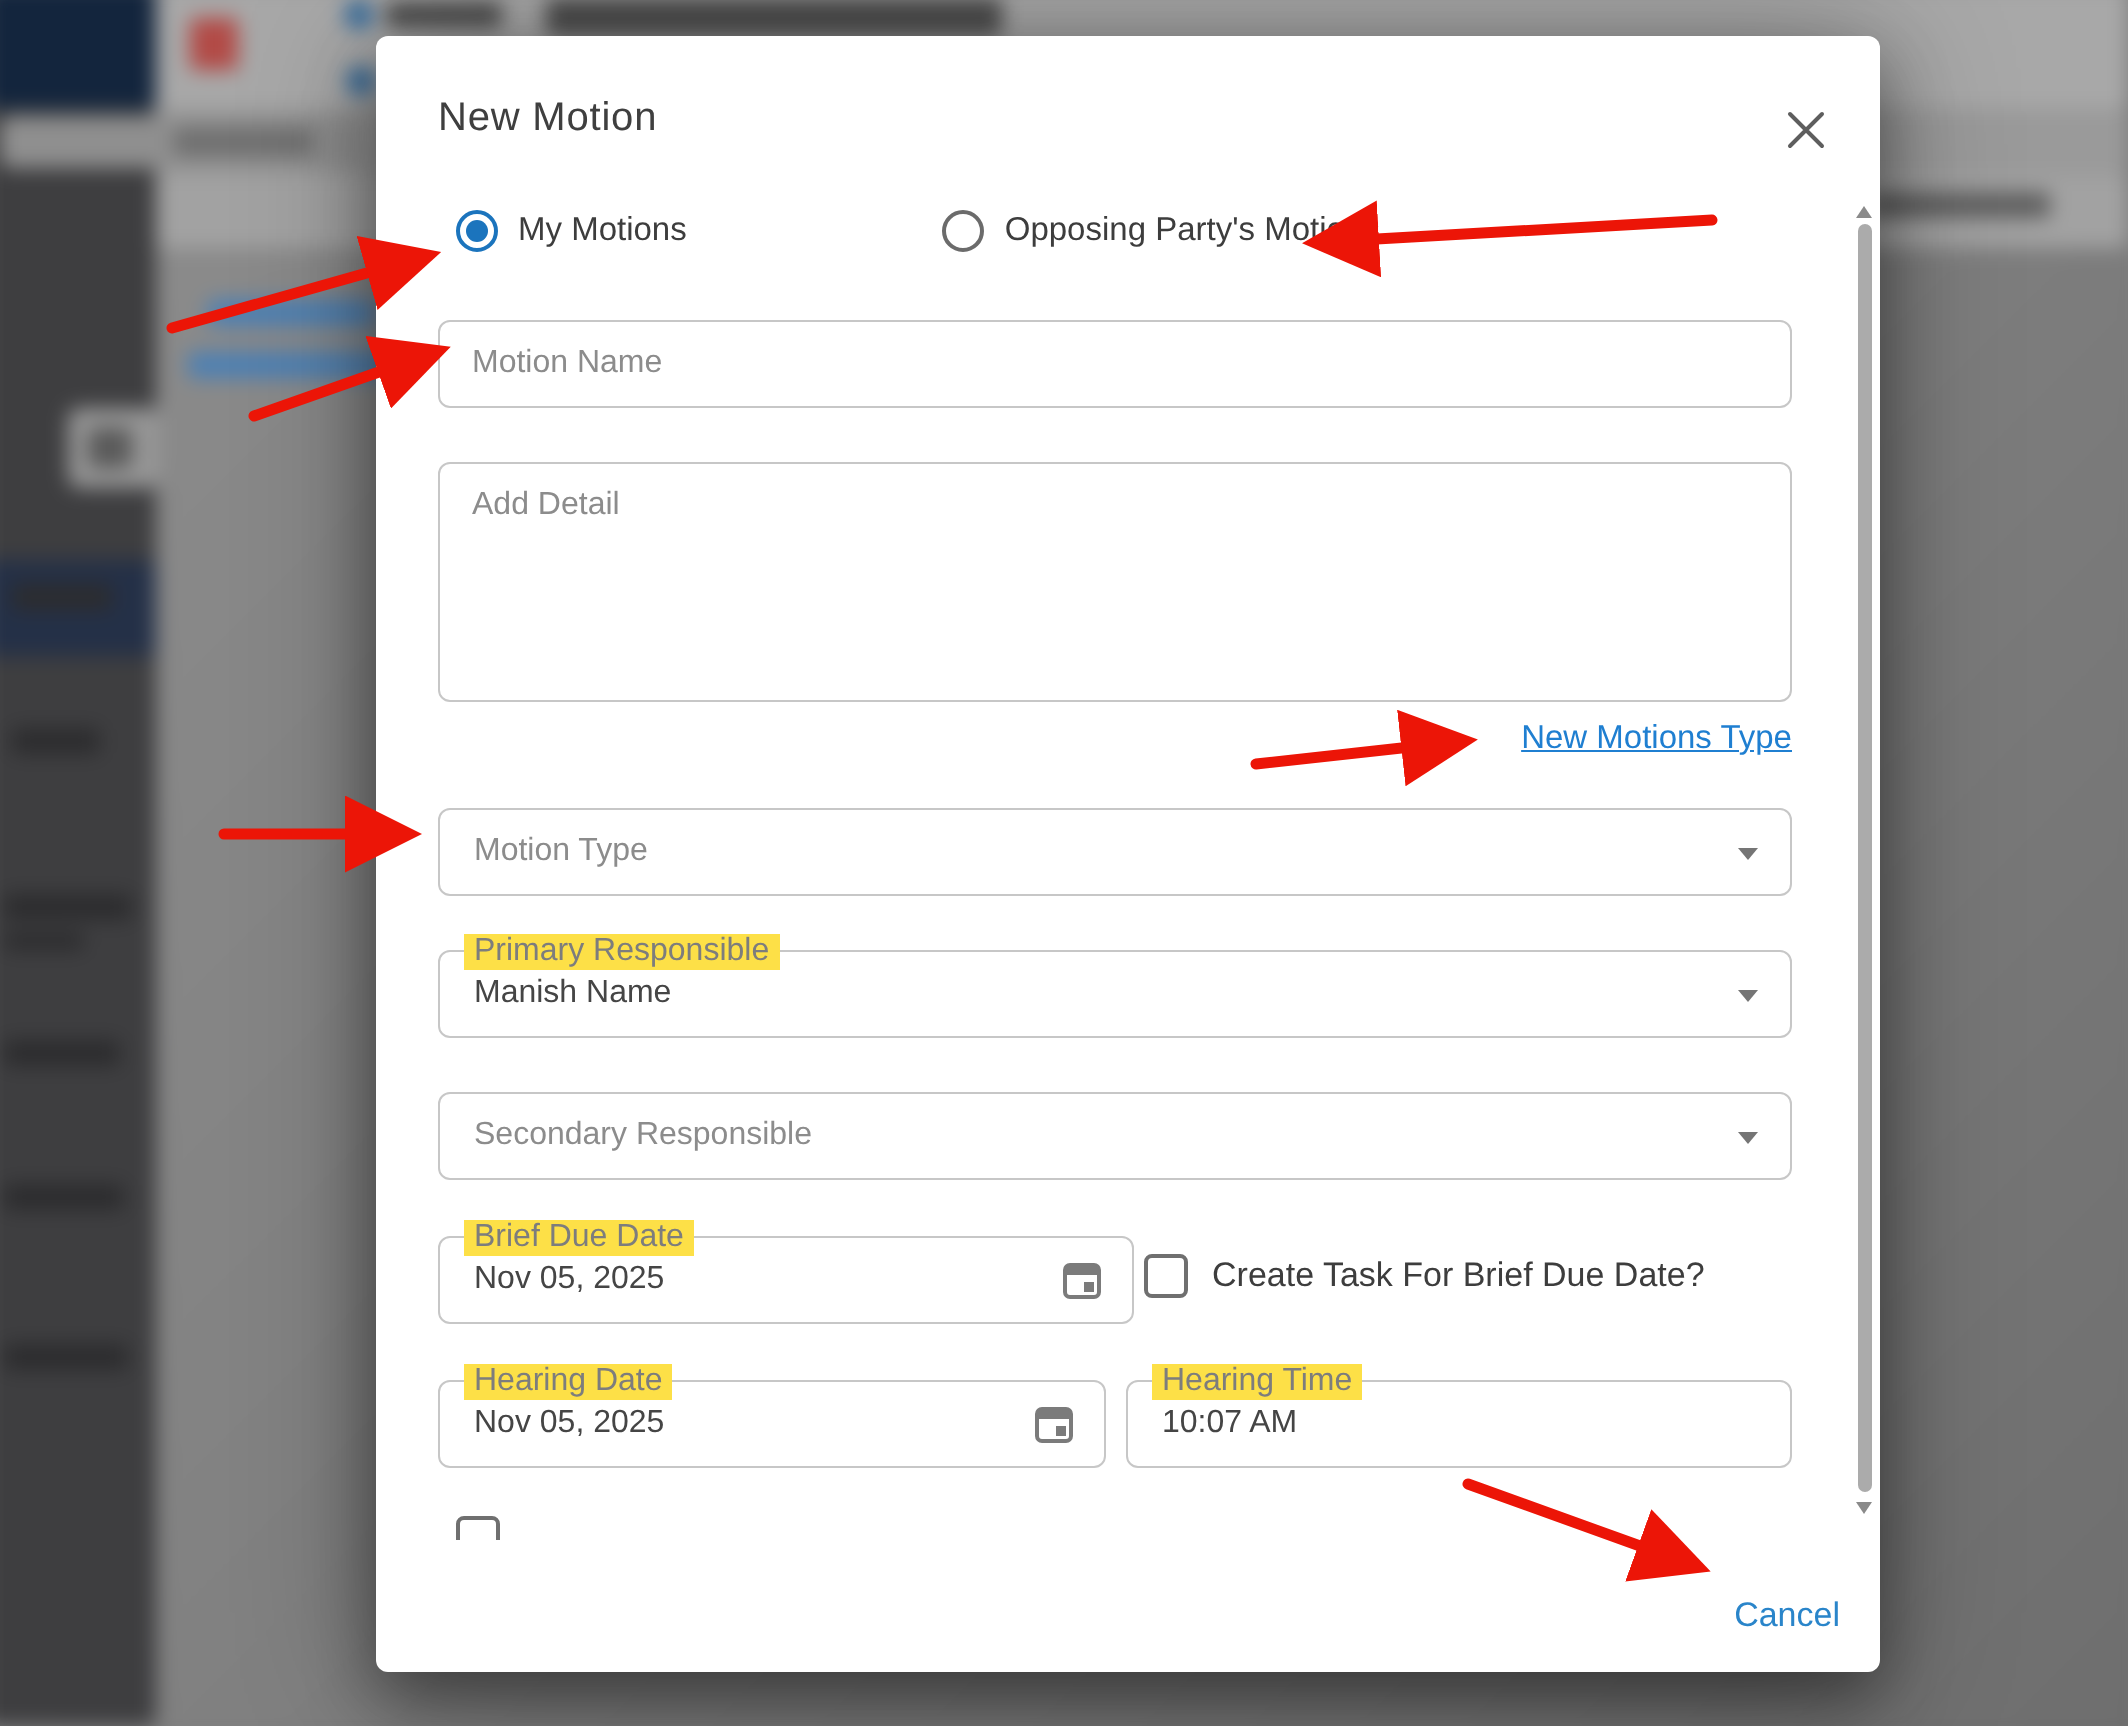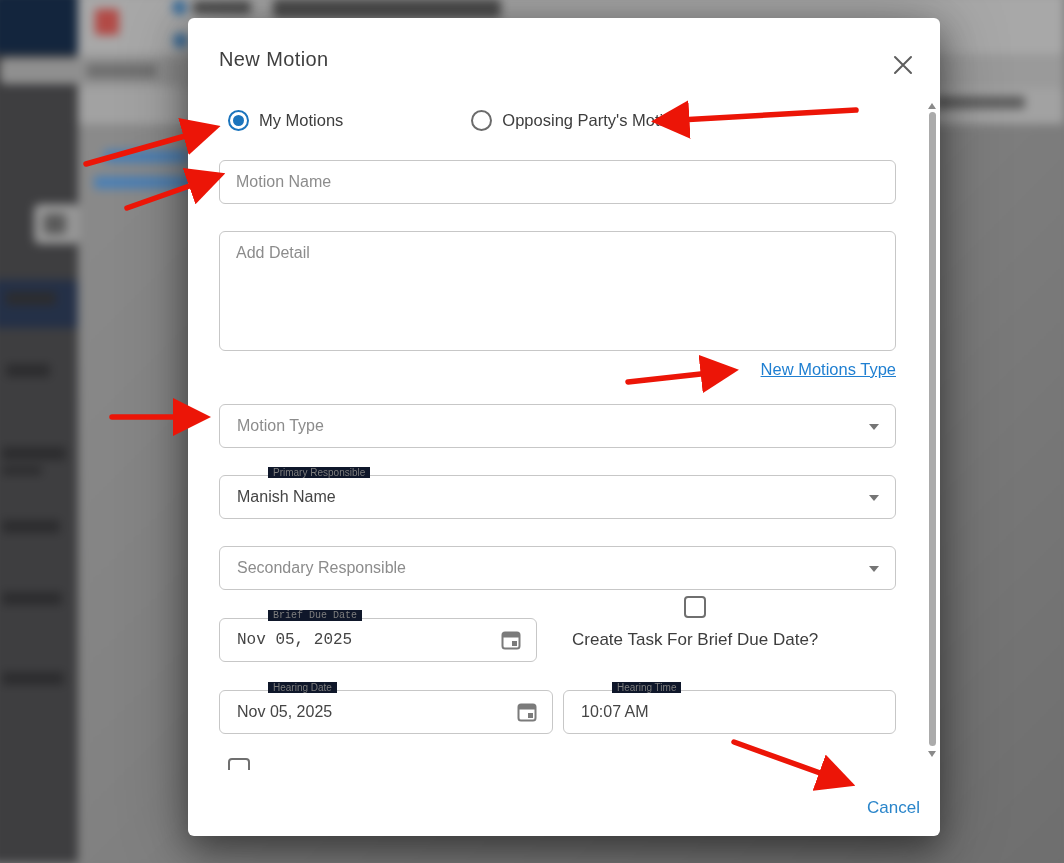--- a/index.html
+++ b/index.html
@@ -21,35 +21,35 @@
 
   
   .modal { position:absolute; left:188px; top:18px; width:752px; height:818px; background:#ffffff;
            border-radius:6px; box-shadow:0 14px 34px rgba(0,0,0,.42), 0 4px 70px rgba(0,0,0,.28); }
   .modal-title { position:absolute; left:31px; top:30px; font-size:20px; color:#3f3f3f; letter-spacing:.4px; }
   .close-btn { position:absolute; left:702px; top:34px; width:26px; height:26px; cursor:pointer; }
 
   .scroll-content { position:absolute; left:0; top:82px; width:740px; height:670px; overflow:hidden; }
 
   
-  .radio-row { position:absolute; left:40px; top:5px; height:30px; display:flex; align-items:center; gap:28px; }
+  .radio-row { position:absolute; left:40px; top:5px; height:30px; display:flex; align-items:flex-start; gap:28px; }
   .radio-opt { display:flex; align-items:center; gap:10px; cursor:pointer; }
   .radio-circle { width:21px; height:21px; border-radius:50%; border:2px solid #6b6b6b; position:relative; flex:0 0 auto; }
   .radio-circle.sel { border-color:#1b74bd; }
   .radio-circle.sel::after { content:""; position:absolute; left:3px; top:3px; width:11px; height:11px; border-radius:50%; background:#1b74bd; }
   .radio-label { font-size:16.5px; color:#3d3d3d; }
 
   
   .field { position:absolute; border:1px solid #c7c7c7; border-radius:6px; background:#fff; }
   .field-text { position:absolute; left:17px; top:50%; transform:translateY(-50%); font-size:16px; }
   .ph { color:#8c8c8c; } .val { color:#454545; }
   input.raw, textarea.raw { width:100%; height:100%; border:none; outline:none; font-family:"Liberation Sans",sans-serif;
       font-size:16px; color:#454545; background:transparent; padding:12px 16px; resize:none; }
   input.raw::placeholder, textarea.raw::placeholder { color:#8c8c8c; }
-  .float-label { position:absolute; top:-9px; left:12px; background:#0f172a; padding:0 5px; font-size:10px; color:#7d7d7d; white-space:nowrap;margin-left:36px; }
+  .float-label { position:absolute; top:-9px; left:12px; background:#fde047; padding:0 5px; font-size:16px; color:#7d7d7d; white-space:nowrap; }
   .caret { position:absolute; right:16px; top:50%; margin-top:-2px; width:0; height:0;
            border-left:5.5px solid transparent; border-right:5.5px solid transparent; border-top:6px solid #757575; }
   .cal-icon { position:absolute; right:13px; top:50%; transform:translateY(-50%); width:24px; height:24px; }
 
   .link { position:absolute; font-size:16.5px; color:#1f7fd1; text-decoration:underline; cursor:pointer; }
 
   .check-row { position:absolute; display:flex; align-items:center; gap:12px; cursor:pointer; }
   .checkbox { width:22px; height:22px; border:2.5px solid #6f6f6f; border-radius:4px; background:#fff; flex:0 0 auto; }
   .check-label { font-size:17px; color:#3d3d3d; white-space:nowrap; }
 
@@ -149,33 +149,33 @@
       <span class="float-label">Primary Responsible</span>
       <span class="field-text val">Manish Name</span>
       <span class="caret"></span>
     </div>
 
     <div class="field" style="left:31px;top:446px;width:677px;height:44px;">
       <span class="field-text ph">Secondary Responsible</span>
       <span class="caret"></span>
     </div>
 
-    <div class="field" style="left:31px;top:518px;width:318px;height:44px;font-family:Liberation Mono, monospace;">
+    <div class="field" style="left:31px;top:518px;width:348px;height:44px;">
       <span class="float-label">Brief Due Date</span>
       <span class="field-text val">Nov 05, 2025</span>
       <span class="cal-icon">
         <svg width="24" height="24" viewBox="0 0 24 24">
           <rect x="3.5" y="4.5" width="17" height="16" rx="2.5" fill="none" stroke="#7b7b7b" stroke-width="2"></rect>
           <path d="M3.5 7 a2.5 2.5 0 0 1 2.5-2.5 h12 a2.5 2.5 0 0 1 2.5 2.5 v2.5 h-17 z" fill="#7b7b7b"></path>
           <rect x="13" y="13" width="5" height="5" fill="#7b7b7b"></rect>
         </svg>
       </span>
     </div>
 
-    <div class="check-row" style="left:384px;top:496px;flex-direction:column;">
+    <div class="check-row" style="left:384px;top:527px;">
       <span class="checkbox"></span>
       <span class="check-label">Create Task For Brief Due Date?</span>
     </div>
 
     <div class="field" style="left:31px;top:590px;width:334px;height:44px;">
       <span class="float-label">Hearing Date</span>
       <span class="field-text val">Nov 05, 2025</span>
       <span class="cal-icon">
         <svg width="24" height="24" viewBox="0 0 24 24">
           <rect x="3.5" y="4.5" width="17" height="16" rx="2.5" fill="none" stroke="#7b7b7b" stroke-width="2"></rect>

